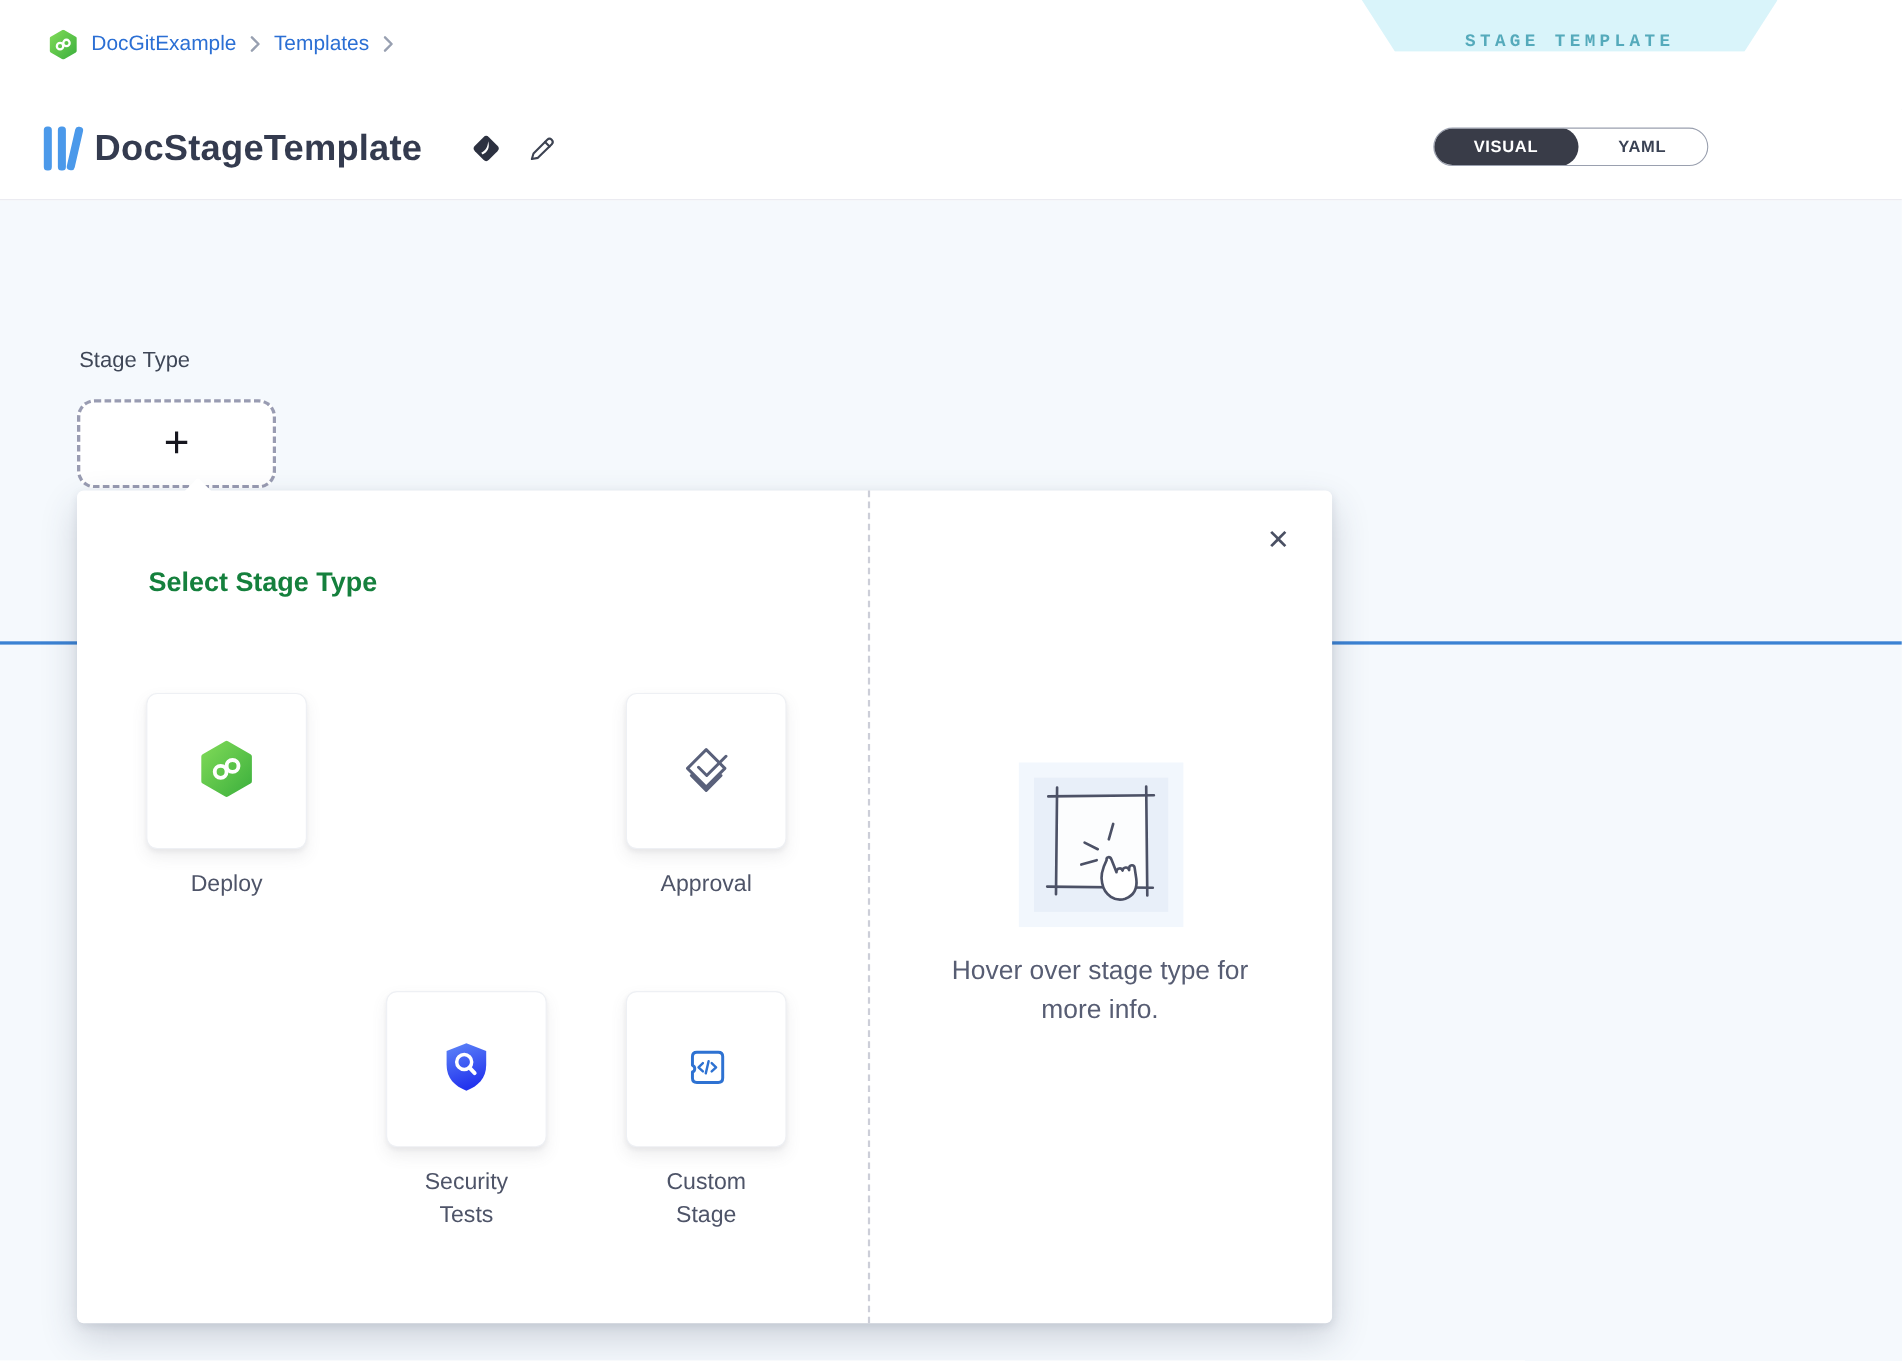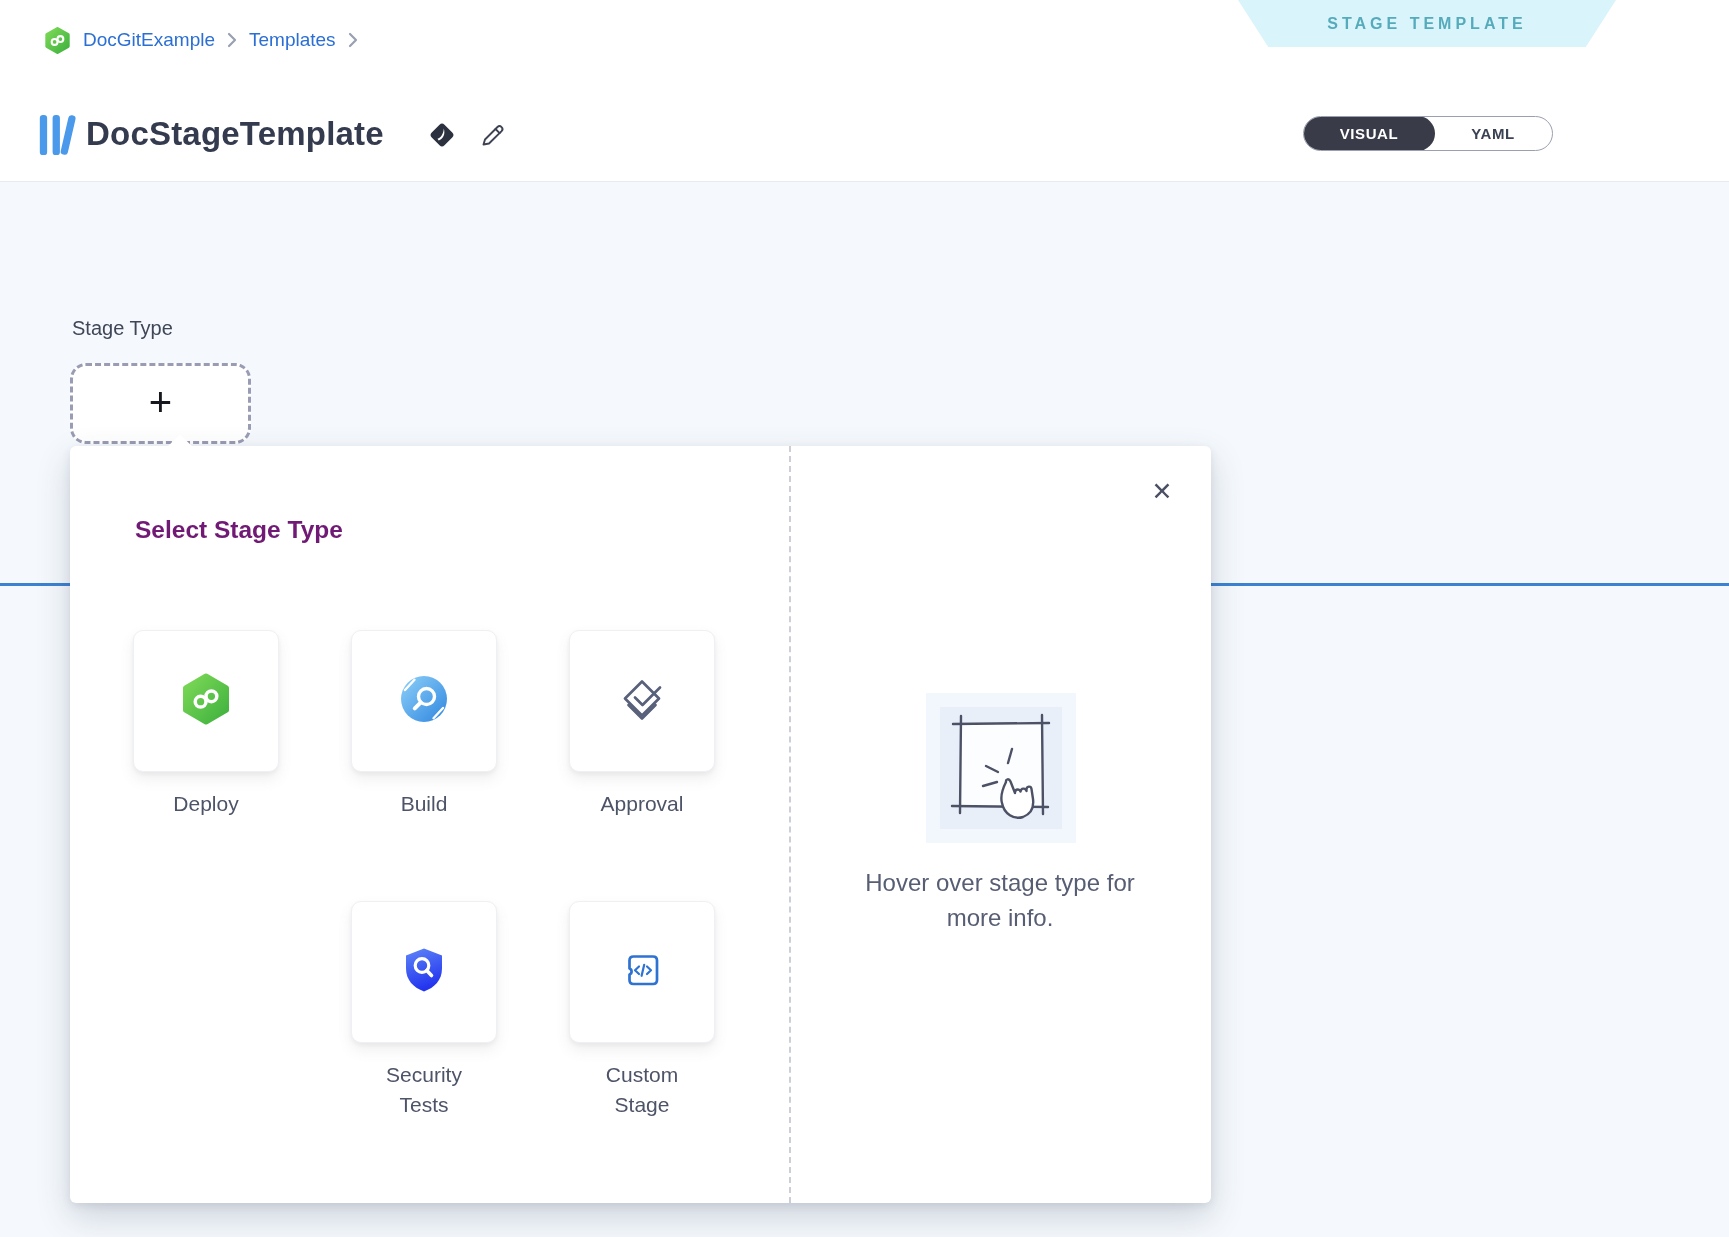--- a/index.html
+++ b/index.html
@@ -8,21 +8,21 @@
   #screen { position:relative; width:1729px; height:1237px; background:#ffffff; overflow:hidden; }
 
   
   .topbar { position:absolute; left:0; top:0; width:1729px; height:100px; background:#ffffff; border-bottom:1px solid #eceef3; z-index:20; }
   .breadcrumb { position:absolute; left:44px; top:14px; height:52px; display:flex; align-items:center; gap:12px; }
   .crumb-link { color:#2b6fd4; font-size:19px; cursor:pointer; text-decoration:none; }
   .crumb-sep { display:flex; align-items:center; }
 
   .stage-badge { position:absolute; left:1238px; top:0; width:378px; height:47px; background:#d9f4fa;
     clip-path:polygon(0% 0%, 100% 0%, 92% 100%, 8% 100%);
-    display:flex; align-items:center; justify-content:center; }
+    display:flex; align-items:flex-end; justify-content:center;font-family:Liberation Mono, monospace; }
   .stage-badge span { color:#55aabb; font-size:16px; font-weight:bold; letter-spacing:4px; }
 
   
   .titlebar { position:absolute; left:0; top:88px; width:1729px; height:94px; background:#ffffff; border-bottom:1px solid #e9e9f0; z-index:20;padding-left:12px; }
   .tpl-bars { position:absolute; left:38px; top:23px; }
   .page-title { position:absolute; left:86px; top:27px; font-size:33px; font-weight:bold; color:#343b4f; letter-spacing:0.2px; }
   .tag-ico { position:absolute; left:425px; top:30px; }
   .pencil-ico { position:absolute; left:478px; top:32px; cursor:pointer; }
 
   .toggle { position:absolute; left:1303px; top:28px; width:250px; height:35px; border:1.6px solid #9aa0af; border-radius:18px; background:#ffffff; display:flex; overflow:hidden; }
@@ -35,21 +35,21 @@
   .stage-type-label { position:absolute; left:72px; top:317px; font-size:20px; color:#3f4757; font-weight:500; z-index:2; }
   .add-stage-btn { position:absolute; left:70px; top:363px; width:181px; height:81px; background:#ffffff; border:3px dashed #999cb2; border-radius:16px; display:flex; align-items:center; justify-content:center; cursor:pointer; z-index:3; }
   .add-stage-btn span { font-size:40px; font-weight:400; color:#17171f; line-height:1; margin-top:-4px; }
 
   .blue-rule { position:absolute; left:0; top:583px; width:1729px; height:3px; background:#3b82d3; z-index:1; }
 
   
   .popover { position:absolute; left:70px; top:446px; width:1141px; height:757px; background:#ffffff; border-radius:6px;
     box-shadow:0 14px 34px rgba(50,60,85,0.20), 0 3px 8px rgba(50,60,85,0.10); z-index:10; }
   .popover-arrow { position:absolute; left:101px; top:-8px; width:18px; height:18px; background:#ffffff; transform:rotate(45deg); border-radius:2px; }
-  .popover-title { position:absolute; left:65px; top:70px; font-size:24.5px; font-weight:bold; color:#701a75; }
+  .popover-title { position:absolute; left:65px; top:70px; font-size:24.5px; font-weight:bold; color:#15803d; }
   .close-btn { position:absolute; right:32px; top:28px; width:34px; height:34px; display:flex; align-items:center; justify-content:center; font-size:25px; color:#4a5063; cursor:pointer; }
 
   .divider-v { position:absolute; left:719px; top:0; bottom:0; width:0; border-left:2px dashed #ccced8; }
 
   .cell { position:absolute; width:146px; text-align:center; }
   .cell.c0 { left:63px; }  .cell.c1 { left:281px; }  .cell.c2 { left:499px; }
   .cell.r0 { top:184px; }  .cell.r1 { top:455px; }
   .stage-card { width:146px; height:142px; background:#ffffff; border:1px solid #eef0f4; border-radius:10px;
     box-shadow:0 2px 4px rgba(40,41,61,0.05), 0 7px 14px rgba(96,97,112,0.10);
     display:flex; align-items:center; justify-content:center; cursor:pointer; }
@@ -155,42 +155,20 @@
             <g fill="none" stroke="#ffffff" stroke-width="3.5">
               <circle cx="20.6" cy="28.7" r="5.4"></circle>
                 <circle cx="31.4" cy="23.3" r="5.4"></circle>
             </g>
           </svg>
         </span>
       </div>
       <div class="stage-label">Deploy</div>
     </div>
 
-    <div class="cell c1 r0">
-      <div class="stage-card">
-        <span>
-          <svg width="52" height="52" viewBox="0 0 52 52">
-            <defs>
-                <linearGradient id="gB1" x1="0" y1="0" x2="1" y2="1">
-              <stop offset="0" stop-color="#8ed0f8"></stop>
-                  <stop offset="1" stop-color="#2f86e0"></stop>
-                </linearGradient>
-              </defs>
-            <circle cx="26" cy="26" r="23" fill="url(#gB1)"></circle>
-            <g stroke="#ffffff" fill="none" stroke-linecap="round">
-              <line x1="7" y1="17" x2="16.5" y2="6.8" stroke-width="2.4"></line>
-              <line x1="35.5" y1="45.2" x2="45" y2="35" stroke-width="2.4"></line>
-              <circle cx="28.5" cy="23.5" r="8" stroke-width="3.4"></circle>
-              <line x1="22.6" y1="29.6" x2="16.8" y2="35.4" stroke-width="4"></line>
-            </g>
-          </svg>
-        </span>
-      </div>
-      <div class="stage-label">Build</div>
-    </div>
 
     <div class="cell c2 r0">
       <div class="stage-card">
         <span>
           <svg width="52" height="52" viewBox="0 0 52 52">
             <g fill="none" stroke="#59607a" stroke-width="2.7" stroke-linejoin="round" stroke-linecap="round">
               <path d="M26 8.5 L43 25.5 L26 42.5 L9 25.5 Z"></path>
               <path d="M12.5 32 L26 45.5 L39.5 32"></path>
               <path d="M19 24.5 L26.5 32 L44 14.5"></path>
             </g>

